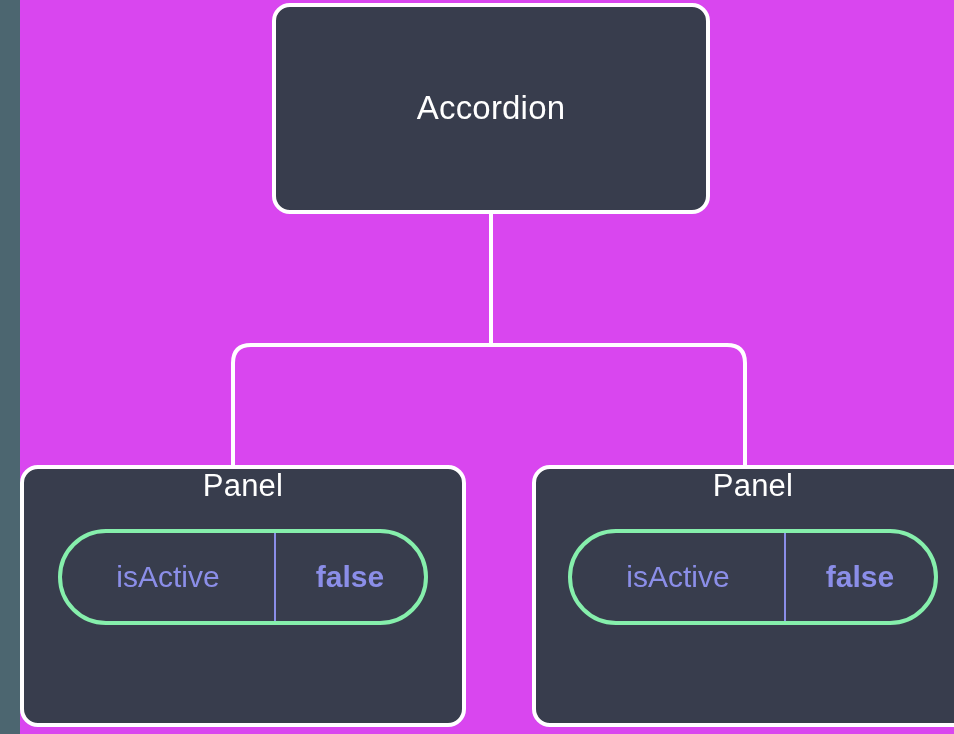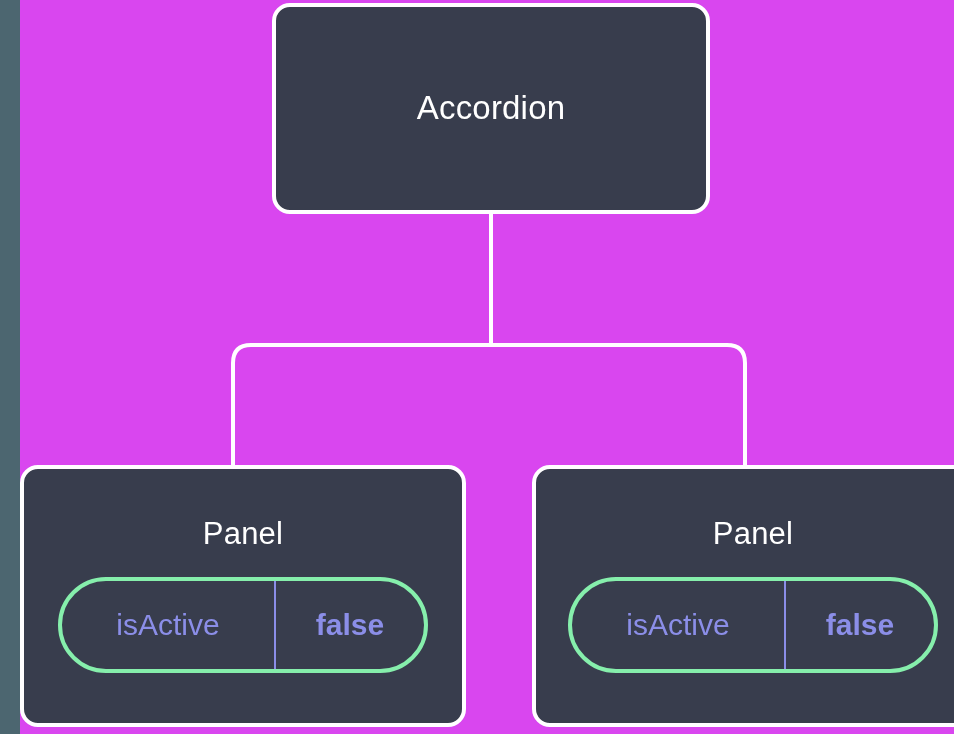--- a/index.html
+++ b/index.html
@@ -58,21 +58,20 @@
     font-weight: 400;
     letter-spacing: 0.2px;
     line-height: 1.1;
     white-space: nowrap;
   }
 
   .node-child {
     top: 465px;
     height: 262px;
     justify-content: flex-start;
-    padding-top: 48px;
   }
 
   .node-child.left  { left: 0px;   width: 446px; }
   .node-child.right { left: 512px; width: 442px; }
 
   .node-child .node-title {
     font-size: 31px;
     margin-bottom: 26px;
   }
 

